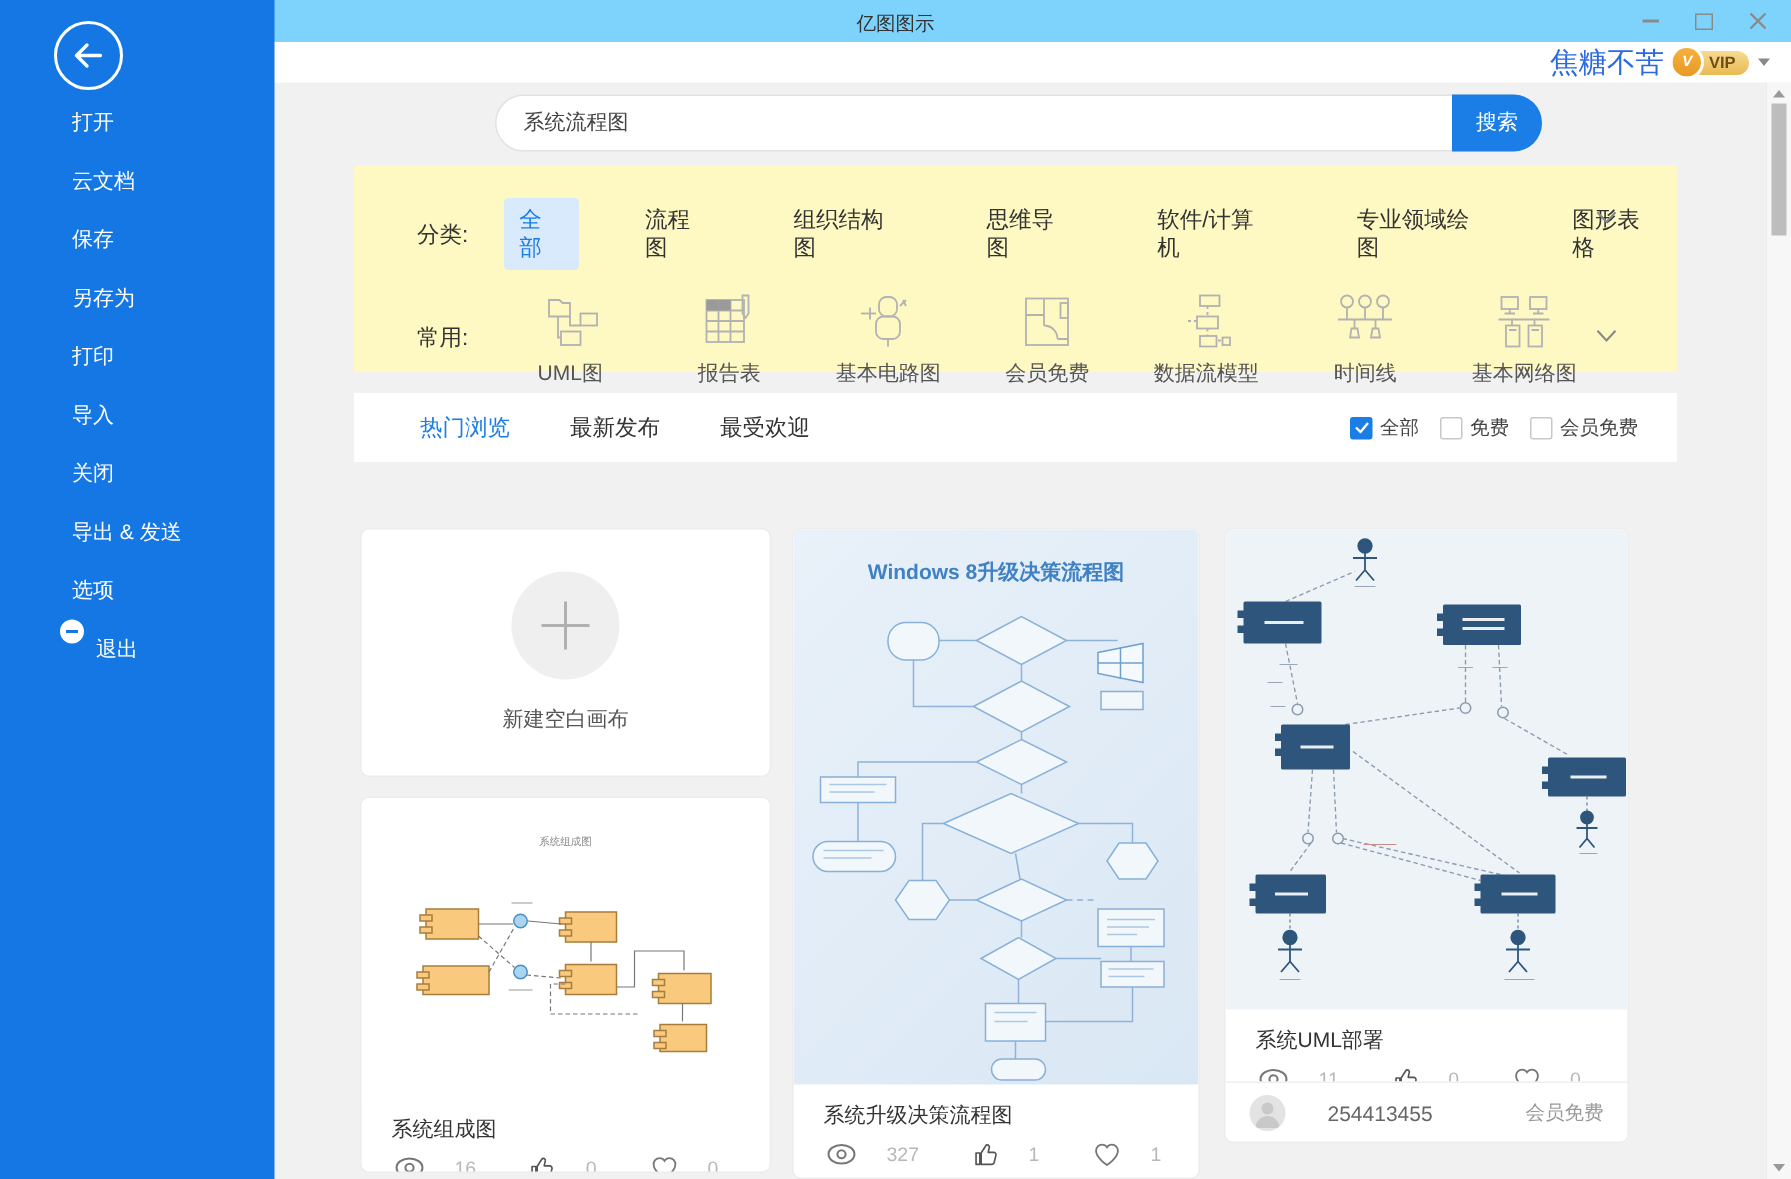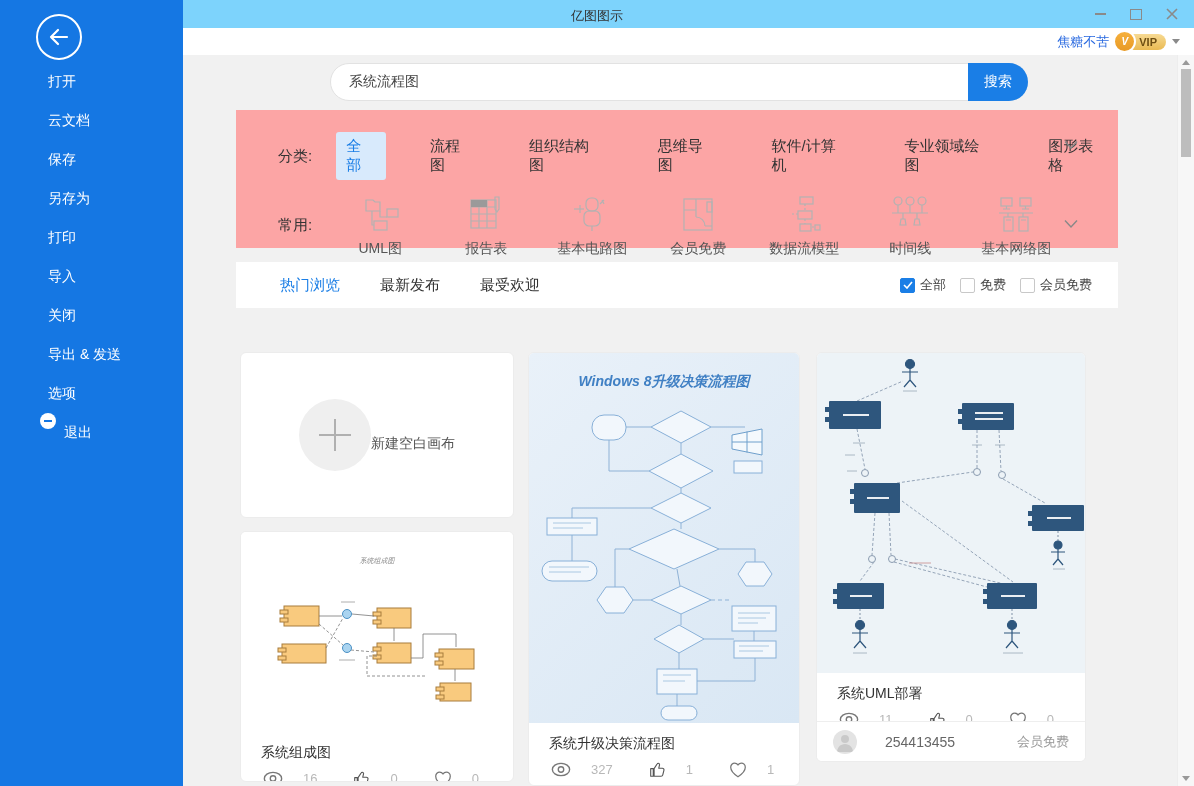--- a/index.html
+++ b/index.html
@@ -10,21 +10,21 @@
   }
   
   .titlebar{position:absolute;left:0;top:0;width:1194px;height:28px;background:#7dd3fc;z-index:3;}
   .win-title{position:absolute;left:50%;top:7px;transform:translateX(-50%);font-size:13px;color:#333;}
   .win-controls{position:absolute;right:4px;top:0;height:28px;display:flex;}
   .win-btn{width:36px;height:28px;display:flex;align-items:center;justify-content:center;cursor:default;}
   .min-glyph{width:11px;height:2px;background:#8a8a8a;}
   .max-glyph{width:10px;height:9px;border:1.5px solid #8a8a8a;}
   .topstrip{position:absolute;left:183px;top:28px;width:1011px;height:27px;background:#fff;z-index:2;
     display:flex;align-items:center;justify-content:flex-end;padding-right:14px;box-sizing:border-box;}
-  .username{color:#2a6ae0;font-size:13px;margin-right:4px;}
+  .username{color:#2a6ae0;font-size:19px;margin-right:4px;}
   .vip-badge{display:flex;align-items:center;position:relative;}
   .vip-circle{width:19px;height:19px;border-radius:50%;background:linear-gradient(#f6b03c,#e89a25);
     border:2px solid #fff;z-index:2;display:flex;align-items:center;justify-content:center;
     color:#fff;font-size:10px;font-weight:bold;font-style:italic;}
   .vip-pill{margin-left:-10px;padding:2px 9px 2px 13px;background:linear-gradient(#f7da93,#eaba52);
     border-radius:10px;font-size:11px;font-weight:bold;color:#6e4e12;}
   .caret-down{width:0;height:0;border-left:4px solid transparent;border-right:4px solid transparent;
     border-top:5px solid #8a8a8a;margin-left:6px;}
   
   .sidebar{position:absolute;left:0;top:0;width:183px;height:786px;background:#1577e3;z-index:5;}
@@ -38,21 +38,21 @@
     align-items:center;justify-content:center;margin-right:8px;}
   .exit-icon i{display:block;width:8px;height:2.5px;background:#1577e3;}
   
   .search-wrap{position:absolute;left:330px;top:63px;width:698px;height:38px;z-index:1;}
   .search-input{position:absolute;left:0;top:0;width:100%;height:100%;box-sizing:border-box;
     border:1px solid #e2e2e2;border-radius:19px;background:#fff;padding:0 70px 0 18px;
     font-size:14px;color:#444;outline:none;font-family:inherit;}
   .search-btn{position:absolute;right:0;top:0;width:60px;height:38px;border:none;background:#1a7ee6;
     color:#fff;font-size:14px;border-radius:0 19px 19px 0;cursor:pointer;font-family:inherit;}
   
-  .panel-filters{position:absolute;left:236px;top:110px;width:882px;height:138px;background:#fca5a5;}
+  .panel-filters{position:absolute;left:236px;top:110px;width:882px;height:138px;background:#fef9c3;}
   .cat-row{display:flex;align-items:center;padding-top:22px;position:relative;}
   .row-label{margin-left:42px;font-size:15px;color:#333;flex:none;}
   .cat-item{margin-left:34px;font-size:15px;color:#333;cursor:pointer;padding:5px 10px;border-radius:3px;}
   .cat-item.active{background:#d8eafc;color:#1a7ee6;margin-left:24px;}
   .chev{position:absolute;right:40px;top:50%;transform:translateY(-50%);cursor:pointer;line-height:0;}
   .common-row{display:flex;align-items:flex-start;margin-top:10px;position:relative;}
   .common-row .row-label{padding-top:26px;}
   .common-item{margin-left:30px;display:flex;flex-direction:column;align-items:center;cursor:pointer;width:76px;}
   .common-item .ic{height:44px;display:flex;align-items:flex-end;justify-content:center;}
   .common-item .lbl{margin-top:6px;font-size:14px;color:#555;white-space:nowrap;}
@@ -64,29 +64,29 @@
   .tab.active{color:#1a7ee6;}
   .filter-group{position:absolute;right:26px;display:flex;align-items:center;gap:14px;}
   .cb-item{display:flex;align-items:center;gap:5px;cursor:pointer;}
   .cb{width:15px;height:15px;border:1px solid #c8c8c8;border-radius:2px;background:#fff;box-sizing:border-box;
     display:flex;align-items:center;justify-content:center;}
   .cb.checked{background:#1a7ee6;border-color:#1a7ee6;}
   .cb-label{font-size:13px;color:#444;}
   
   .card{position:absolute;background:#fff;border:1px solid #ececec;border-radius:6px;
     box-sizing:border-box;overflow:hidden;cursor:pointer;}
-  .card-blank{left:240px;top:352px;width:274px;height:166px;display:flex;
+  .card-blank{left:240px;top:352px;width:274px;height:166px;display:flex;flex-direction:column;
     align-items:center;justify-content:center;}
   .plus-circle{width:72px;height:72px;border-radius:50%;background:#efefef;display:flex;
     align-items:center;justify-content:center;}
   .blank-label{margin-top:18px;font-size:14px;color:#555;}
   .card-compose{left:240px;top:531px;width:274px;height:251px;}
   .card-flow{left:528px;top:352px;width:272px;height:434px;}
   .card-uml{left:816px;top:352px;width:270px;height:410px;}
-  .preview{position:relative;width:100%;overflow:hidden;font-style:italic;}
+  .preview{position:relative;width:100%;overflow:hidden;}
   .preview.flow-bg{height:370px;background:linear-gradient(135deg,#e9f1f9,#d9e7f4);}
   .preview.uml-bg{height:320px;background:#edf3f7;}
   .preview.compose-bg{height:200px;background:#fff;}
   .preview-title-flow{position:absolute;top:20px;left:0;width:100%;text-align:center;
     font-size:14px;font-weight:bold;color:#4080c4;}
   .preview-title-compose{position:absolute;top:24px;left:0;width:100%;text-align:center;
     font-size:7px;color:#888;}
   .card-title{font-size:14px;color:#333;padding:12px 0 0 20px;}
   .stats{display:flex;align-items:center;padding:8px 0 0 22px;gap:36px;}
   .stat{display:flex;align-items:center;gap:20px;}

